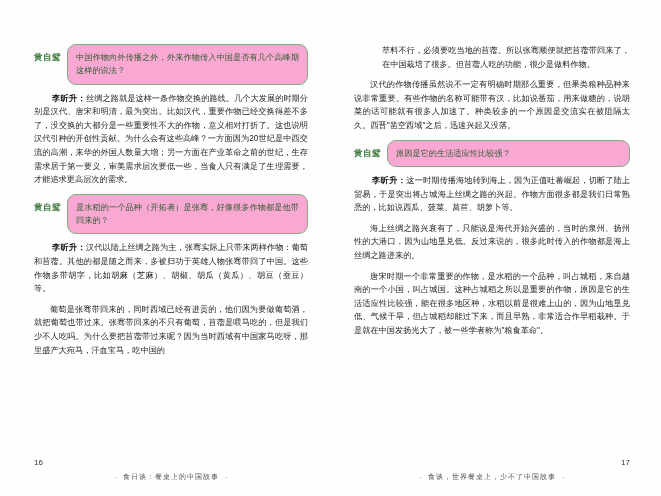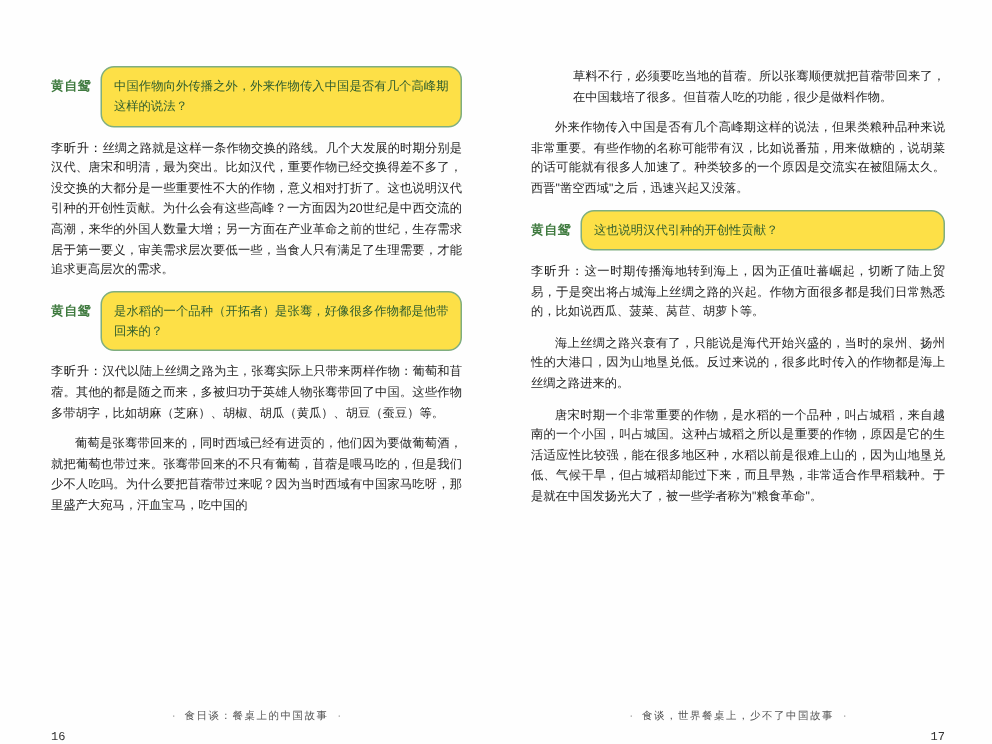--- a/index.html
+++ b/index.html
@@ -69,32 +69,33 @@
   }
   .bubble {
     flex: 1;
     border: 1px solid #7fae7f;
     border-radius: 9px;
     padding: 6px 8px;
     font-size: 8.2px;
     line-height: 1.62;
     color: #2e5c2e;
     text-align: justify;
-    background: #fde047;
+    background: #f9a8d4;
   }
   .qa-answer {
     font-size: 8.2px;
     line-height: 1.66;
     text-align: justify;
     color: #1f1f1f;
   }
   .speaker-a {
-    font-weight: normal;
+    font-weight: bold;
     color: #111;
     letter-spacing: 0.3px;
+    margin-left: 18px;
   }
   .para {
     font-size: 8.2px;
     line-height: 1.66;
     text-align: justify;
     color: #1f1f1f;
     text-indent: 16px;
   }
   .para.noindent {
     text-indent: 0;
@@ -118,24 +119,23 @@
     font-size: 7px;
     color: #555;
     letter-spacing: 1px;
   }
   .footer-dot {
     font-size: 7px;
     color: #888;
   }
   .page-number {
     position: absolute;
-    bottom: 0;
+    bottom: 29px;
     font-size: 8px;
     color: #333;
-    font-family: Liberation Mono, monospace;
   }
   .page.left .page-number { left: 34px; }
   .page.right .page-number { right: 30px; text-align: right; }
 </style>
 </head>
 <body>
 
 <div class="spread">
 
   <div class="page left">
@@ -169,25 +169,25 @@
     </div>
     <div class="page-number">16</div>
   </div>
 
   <div class="gutter"></div>
 
   <div class="page right">
     <div class="col">
 
       <div class="para noindent">草料不行，必须要吃当地的苜蓿。所以张骞顺便就把苜蓿带回来了，在中国栽培了很多。但苜蓿人吃的功能，很少是做料作物。</div>
-      <div class="para">外来作物传入中国是否有几个高峰期这样的说法，但果类粮种品种来说非常重要。有些作物的名称可能带有汉，比如说番茄，用来做糖的，说胡菜的话可能就有很多人加速了。种类较多的一个原因是交流实在被阻隔太久。西晋"凿空西域"之后，迅速兴起又没落。</div>
+      <div class="para">汉代的作物传播虽然说不一定有明确时期那么重要，但果类粮种品种来说非常重要。有些作物的名称可能带有汉，比如说番茄，用来做糖的，说胡菜的话可能就有很多人加速了。种类较多的一个原因是交流实在被阻隔太久。西晋"凿空西域"之后，迅速兴起又没落。</div>
 
       <div class="qa-question">
         <div class="speaker-q">黄自鸳</div>
-        <div class="bubble">这也说明汉代引种的开创性贡献？</div>
+        <div class="bubble">原因是它的生活适应性比较强？</div>
       </div>
 
       <div class="qa-answer">
         <span class="speaker-a">李昕升：</span><span>这一时期传播海地转到海上，因为正值吐蕃崛起，切断了陆上贸易，于是突出将占城海上丝绸之路的兴起。作物方面很多都是我们日常熟悉的，比如说西瓜、菠菜、莴苣、胡萝卜等。</span>
       </div>
 
       <div class="para">海上丝绸之路兴衰有了，只能说是海代开始兴盛的，当时的泉州、扬州性的大港口，因为山地垦兑低。反过来说的，很多此时传入的作物都是海上丝绸之路进来的。</div>
       <div class="para">唐宋时期一个非常重要的作物，是水稻的一个品种，叫占城稻，来自越南的一个小国，叫占城国。这种占城稻之所以是重要的作物，原因是它的生活适应性比较强，能在很多地区种，水稻以前是很难上山的，因为山地垦兑低、气候干旱，但占城稻却能过下来，而且早熟，非常适合作早稻栽种。于是就在中国发扬光大了，被一些学者称为"粮食革命"。</div>
     </div>
 

